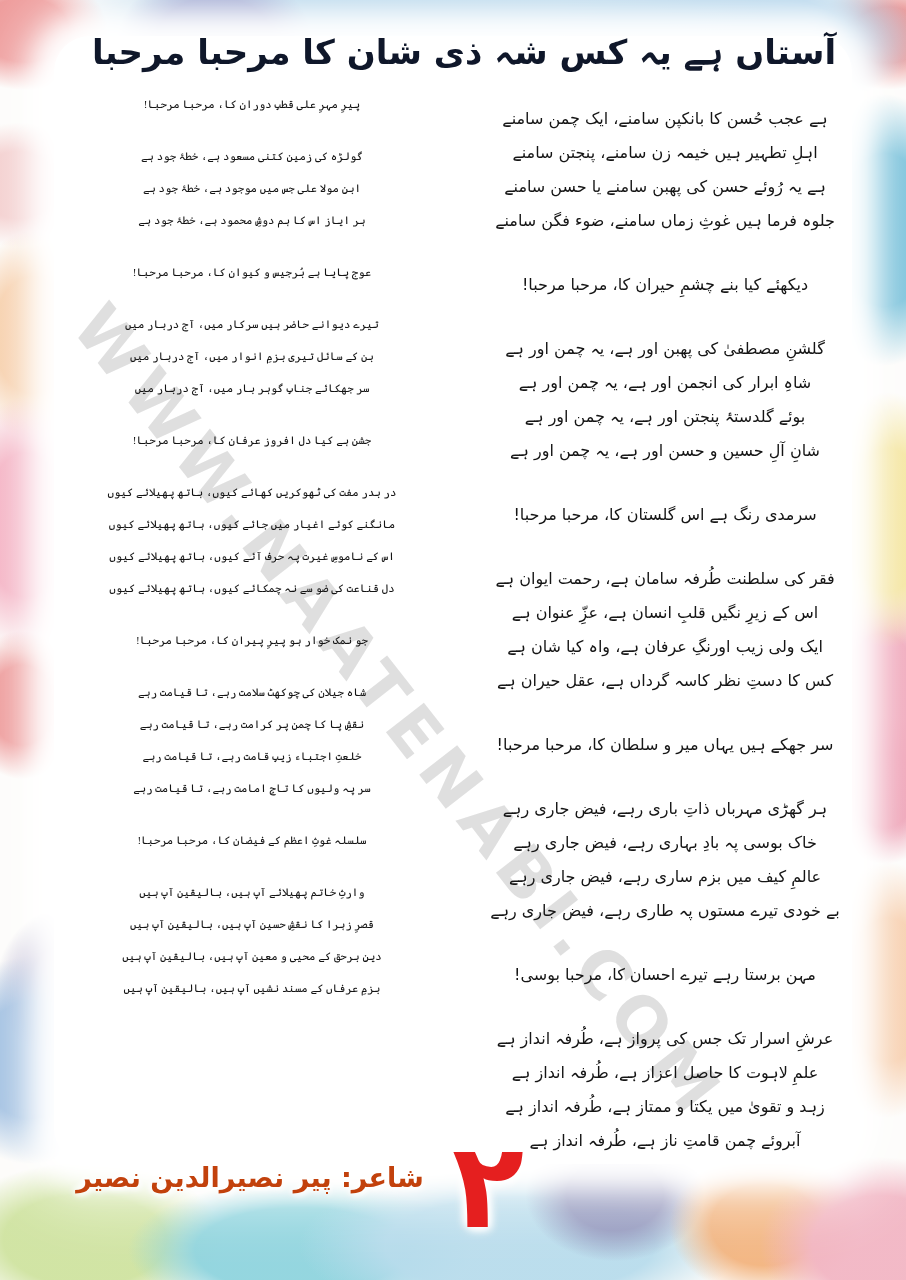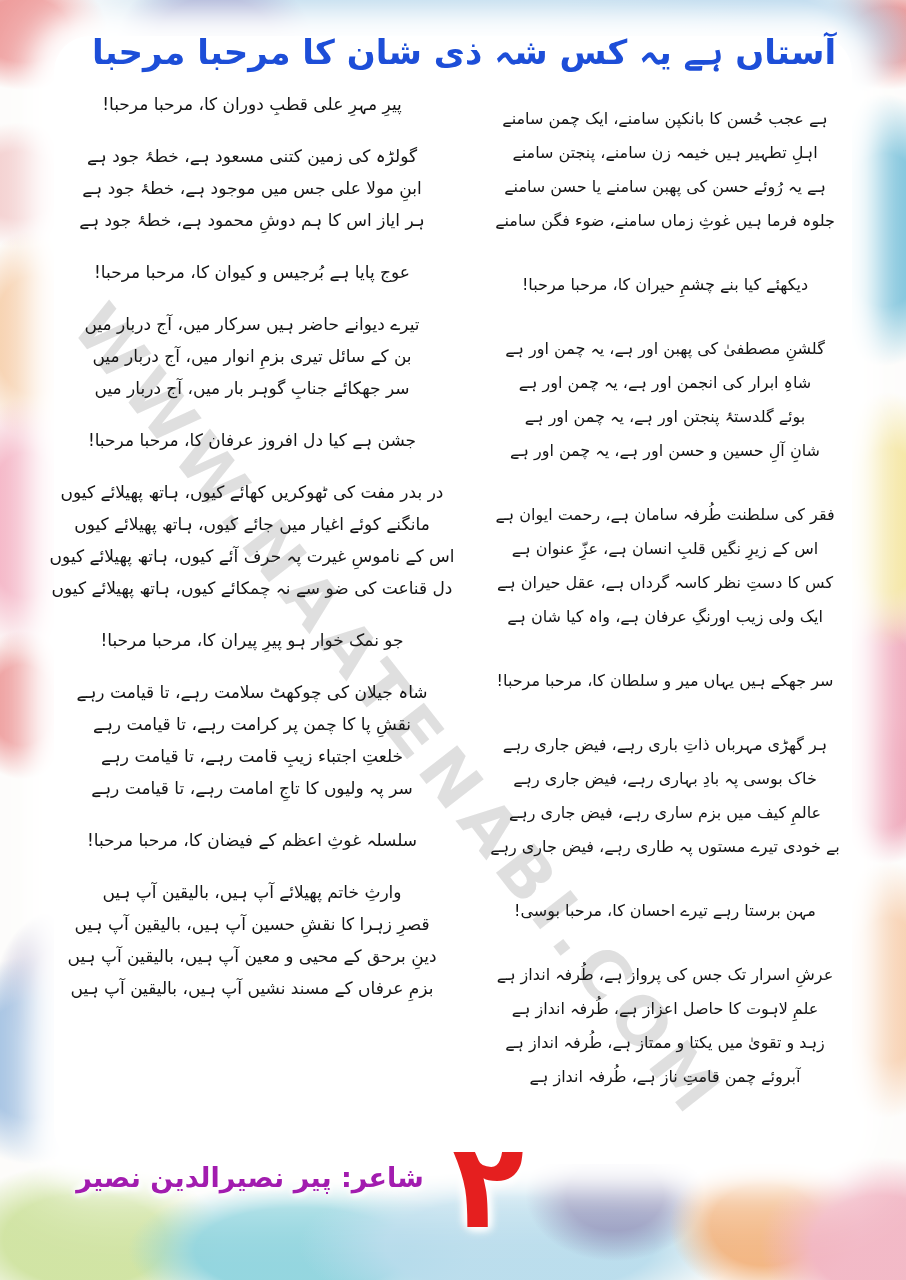--- a/index.html
+++ b/index.html
@@ -42,34 +42,34 @@
     box-shadow:0 0 26px 22px rgba(255,255,255,.96), 0 0 60px 40px rgba(255,255,255,.55);
   }
   .watermark{
     position:absolute;left:118px;top:290px;z-index:2;
     transform-origin:0 0;transform:rotate(52deg);
     font-size:66px;font-weight:bold;letter-spacing:9px;white-space:nowrap;
     color:#c6c6c6;opacity:.55;direction:ltr;
   }
   .page-title{
     position:absolute;top:32px;left:80px;right:58px;z-index:3;
-    text-align:center;font-size:34px;font-weight:bold;color:#1d4ed8;
+    text-align:center;font-size:34px;font-weight:bold;color:#0f172a;
     text-shadow:0 0 6px #fff,0 0 10px #fff,0 0 14px #fff,2px 2px 8px #fff,-2px -2px 8px #fff;
   }
   .col{position:absolute;z-index:3;color:#151515;}
   .col .line{direction:rtl;text-align:center;}
   .col-right{left:462px;top:102px;width:406px;font-size:16px;}
   .col-right .line{line-height:34px;}
   .col-right .block{margin-bottom:30px;}
-  .col-left{left:46px;top:88px;width:412px;font-size:17px;}
+  .col-left{left:46px;top:88px;width:412px;font-size:11px;font-family:Liberation Serif, serif;}
   .col-left .line{line-height:32px;}
   .col-left .block{margin-bottom:20px;}
   .footer-poet{
     position:absolute;left:64px;top:1162px;width:372px;z-index:3;
-    text-align:center;font-size:27px;font-weight:bold;color:#a21caf;direction:rtl;
+    text-align:center;font-size:27px;font-weight:bold;color:#c2410c;direction:rtl;
     text-shadow:0 0 6px #fff,0 0 10px #fff,2px 2px 6px #fff,-2px -2px 6px #fff;
   }
   .page-number{
     position:absolute;left:438px;top:1122px;width:100px;z-index:3;
     text-align:center;font-size:118px;line-height:1.1;font-weight:bold;color:#e51f1f;
     text-shadow:0 0 8px #fff,0 0 14px #fff,3px 3px 8px #fff,-3px -3px 8px #fff;
   }
 </style>
 </head>
 <body>
@@ -90,25 +90,28 @@
     </div>
     <div class="block refrain">
       <div class="line">دیکھئے کیا بنے چشمِ حیران کا، مرحبا مرحبا!</div>
     </div>
     <div class="block stanza">
       <div class="line">گلشنِ مصطفیٰ کی پھبن اور ہے، یہ چمن اور ہے</div>
       <div class="line">شاہِ ابرار کی انجمن اور ہے، یہ چمن اور ہے</div>
       <div class="line">بوئے گلدستۂ پنجتن اور ہے، یہ چمن اور ہے</div>
       <div class="line">شانِ آلِ حسین و حسن اور ہے، یہ چمن اور ہے</div>
     </div>
+    <div class="block refrain">
+      <div class="line">سرمدی رنگ ہے اس گلستان کا، مرحبا مرحبا!</div>
+    </div>
     <div class="block stanza">
       <div class="line">فقر کی سلطنت طُرفہ سامان ہے، رحمت ایوان ہے</div>
       <div class="line">اس کے زیرِ نگیں قلبِ انسان ہے، عزِّ عنوان ہے</div>
+      <div class="line">ایک ولی زیب اورنگِ عرفان ہے، واہ کیا شان ہے</div>
       <div class="line">کس کا دستِ نظر کاسہ گرداں ہے، عقل حیران ہے</div>
-      <div class="line">ایک ولی زیب اورنگِ عرفان ہے، واہ کیا شان ہے</div>
     </div>
     <div class="block refrain">
       <div class="line">سر جھکے ہیں یہاں میر و سلطان کا، مرحبا مرحبا!</div>
     </div>
     <div class="block stanza">
       <div class="line">ہر گھڑی مہرباں ذاتِ باری رہے، فیض جاری رہے</div>
       <div class="line">خاک بوسی پہ بادِ بہاری رہے، فیض جاری رہے</div>
       <div class="line">عالمِ کیف میں بزم ساری رہے، فیض جاری رہے</div>
       <div class="line">بے خودی تیرے مستوں پہ طاری رہے، فیض جاری رہے</div>
     </div>

